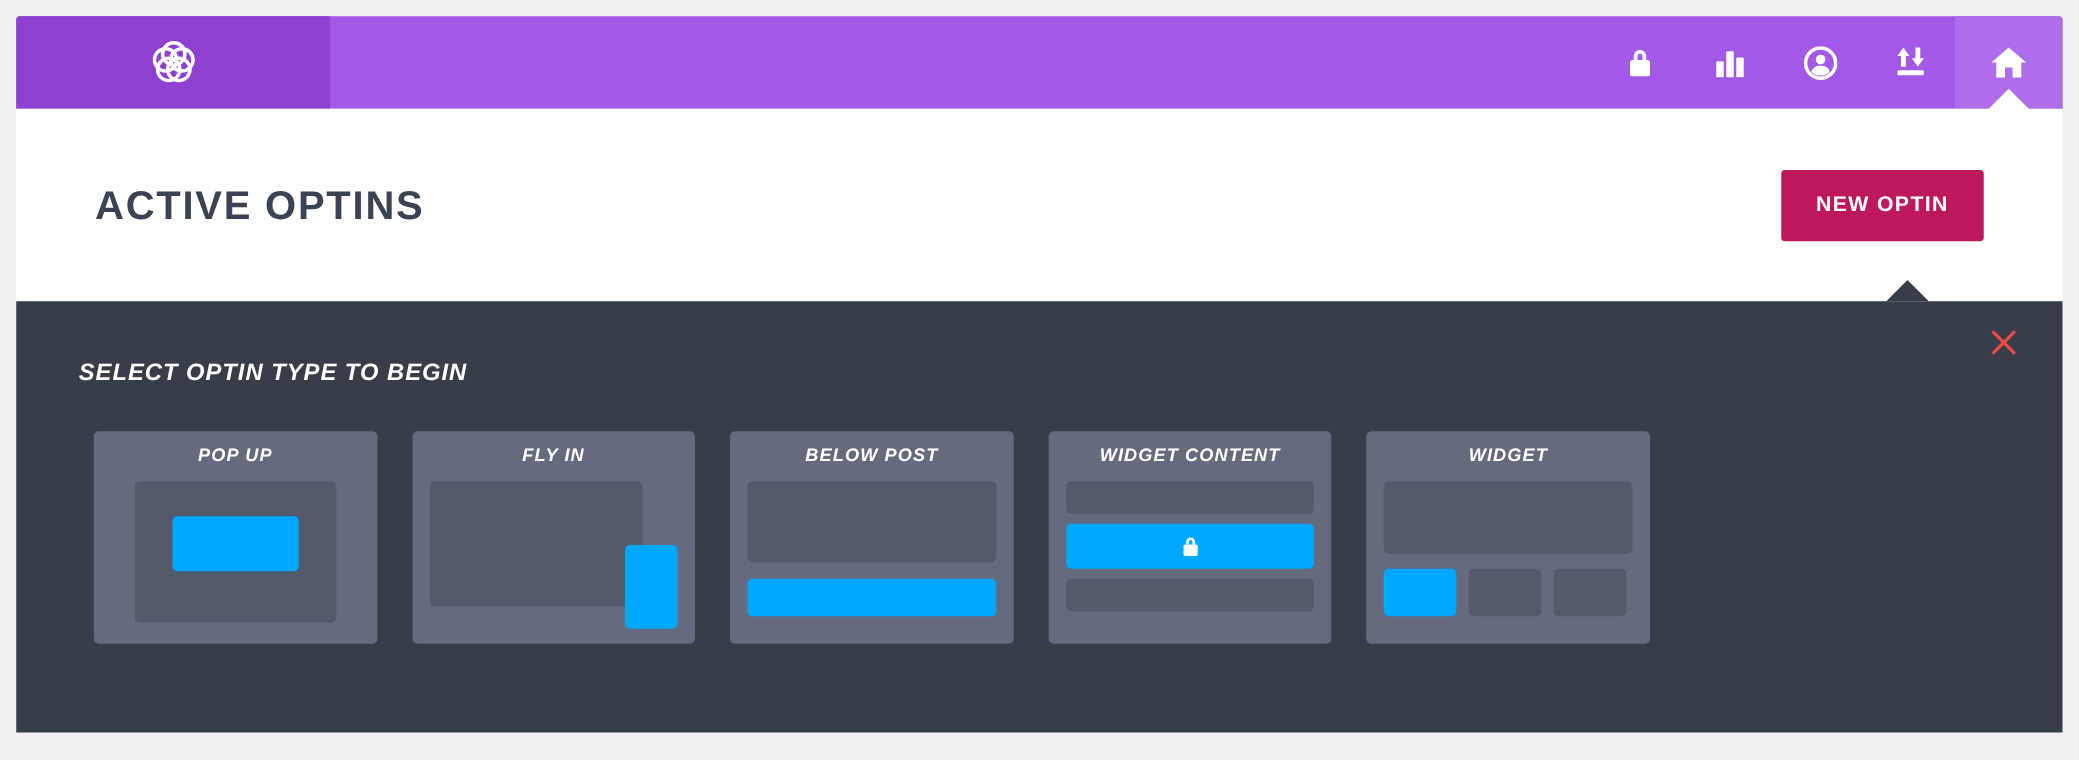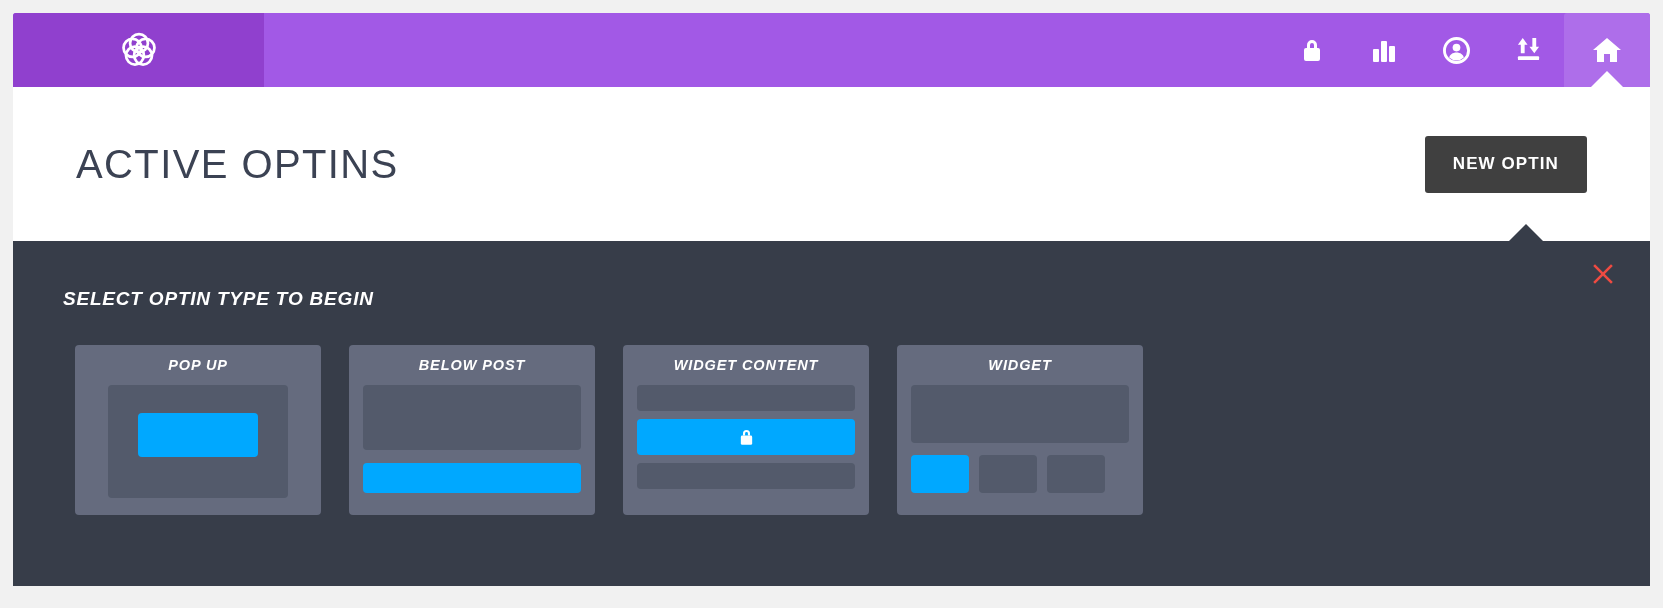--- a/index.html
+++ b/index.html
@@ -89,30 +89,30 @@
     top: 87px;
     width: 1637px;
     height: 154px;
     background: #ffffff;
     display: flex;
     align-items: center;
     padding: 0 63px;
   }
 
   .page-title {
-    font-size: 40px;
+    font-size: 32px;
     letter-spacing: 1.4px;
     color: #3b4253;
-    font-weight: 400;
+    font-weight: 700;
   }
 
   .head-spacer { flex: 1; }
 
   .btn-new-optin {
-    background: #404040;
+    background: #be185d;
     color: #ffffff;
     border: none;
     font-family: "Liberation Sans", sans-serif;
     font-size: 17px;
     font-weight: bold;
     letter-spacing: 1.1px;
     padding: 0 28px;
     height: 57px;
     min-width: 156px;
     border-radius: 3px;
@@ -327,20 +327,27 @@
     <div class="cards-row">
 
       <div class="type-card">
         <div class="card-label">POP UP</div>
         <div class="card-art art-popup">
           <div class="frame slab"></div>
           <div class="bluebox slab-blue"></div>
         </div>
       </div>
 
+      <div class="type-card">
+        <div class="card-label">FLY IN</div>
+        <div class="card-art art-flyin">
+          <div class="frame slab"></div>
+          <div class="bluebox slab-blue"></div>
+        </div>
+      </div>
 
       <div class="type-card">
         <div class="card-label">BELOW POST</div>
         <div class="card-art art-belowpost">
           <div class="frame slab"></div>
           <div class="bluebox slab-blue"></div>
         </div>
       </div>
 
 

